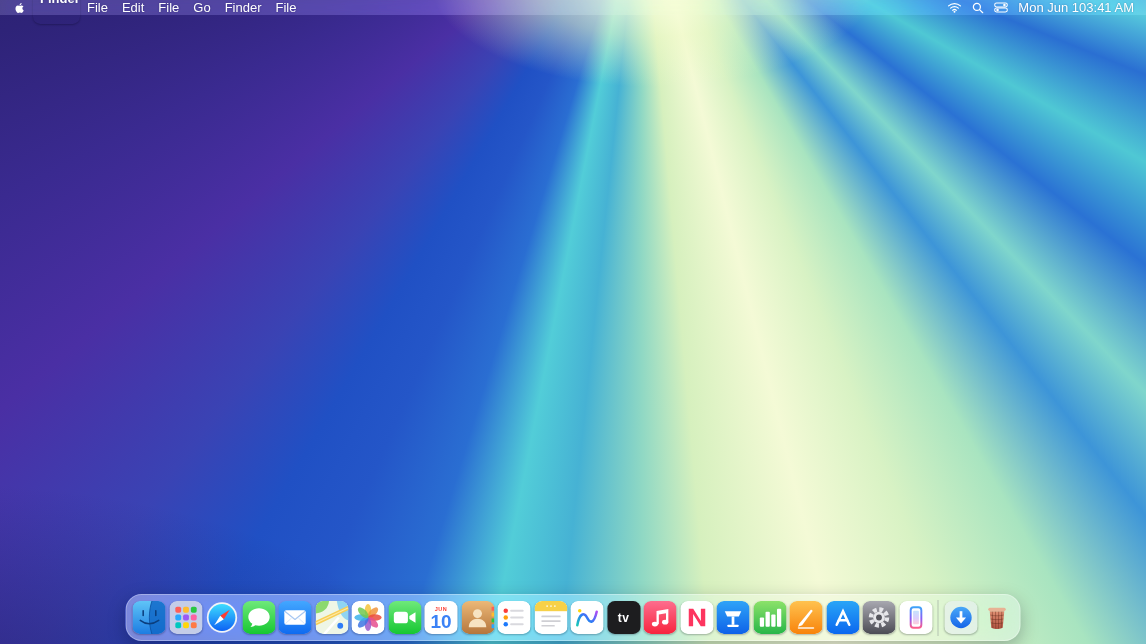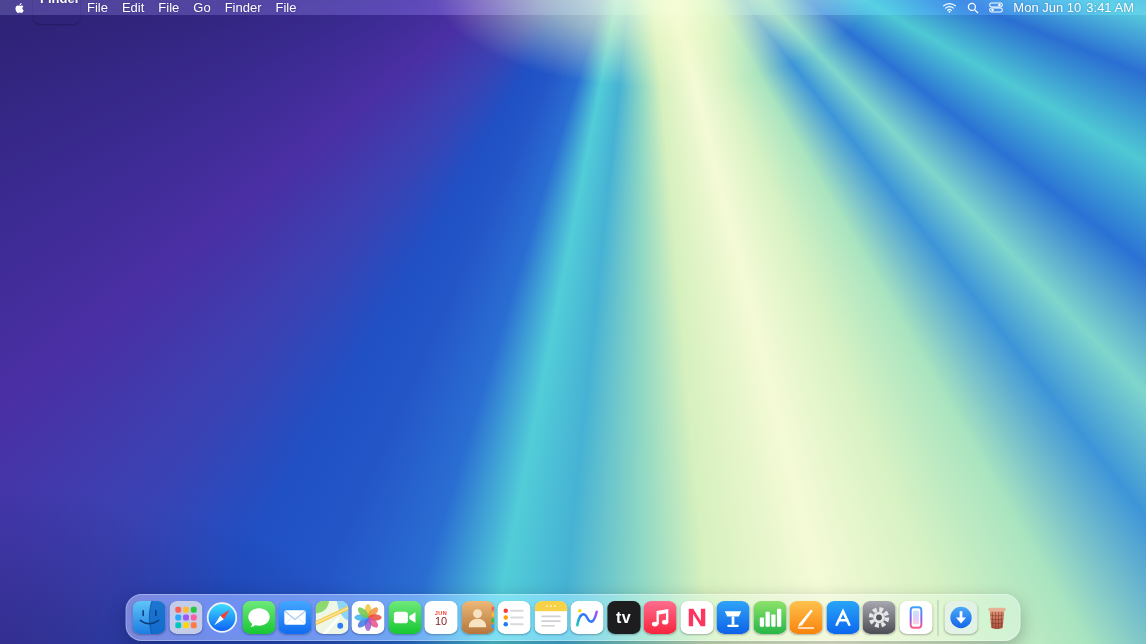--- a/index.html
+++ b/index.html
@@ -26,43 +26,43 @@
     background:rgba(255,255,255,0.16);
     backdrop-filter:blur(14px) saturate(1.6);
     text-shadow:0 0 2px rgba(10,10,60,0.35);
   }
   .menu-left,.menu-right{display:flex;align-items:center;}
   .apple-menu{display:flex;align-items:center;padding:0 8px 0 2px;}
   .menu-item{padding:0 7px;white-space:nowrap;}
   .menu-item.app{font-weight:700;}
   .menu-right{gap:10px;}
   .status-icon{display:flex;align-items:center;}
-  .clock{display:flex;gap:5px;white-space:nowrap;font-weight:500;}
+  .clock{display:flex;white-space:nowrap;font-weight:500;}
 
   
   .dock{
     position:absolute;left:50%;bottom:3px;transform:translateX(-50%);z-index:20;
     display:flex;align-items:center;gap:1.5px;height:45px;padding:0 5px;
     background:rgba(246,246,252,0.42);
     border:1px solid rgba(255,255,255,0.30);
     border-radius:16px;
     backdrop-filter:blur(18px) saturate(1.7);
     box-shadow:0 6px 18px rgba(0,0,30,0.28);
   }
   .dock-item{width:35px;height:35px;display:flex;align-items:center;justify-content:center;cursor:pointer;flex:0 0 auto;}
   .app,.icon-box{width:33px;height:33px;border-radius:7.3px;box-shadow:0 1px 2px rgba(0,0,20,0.28);}
   .app.plain{box-shadow:none;border-radius:0;}
   .dock-divider{width:1px;height:36px;background:rgba(70,70,90,0.28);margin:0 3px;flex:0 0 auto;}
 
   .icon-box.cal{background:#fff;display:flex;flex-direction:column;align-items:center;justify-content:center;}
   .cal-month{color:#fc3b30;font-size:5.5px;font-weight:700;letter-spacing:0.5px;margin-top:2px;}
-  .cal-day{color:#7f1d1d;font-size:11px;font-weight:400;line-height:1.05;}
+  .cal-day{color:#3b82f6;font-size:19px;font-weight:700;line-height:1.05;}
 
   .icon-box.tvbox{background:#1d1d1f;display:flex;align-items:center;justify-content:center;}
-  .tv-label{color:#fff;font-size:16px;font-weight:700;letter-spacing:0.5px;}
+  .tv-label{color:#fff;font-size:12px;font-weight:700;letter-spacing:0.5px;}
 </style>
 </head>
 <body>
 
 <div class="screen">
 
   <header class="menubar">
     <div class="menu-left">
       <span class="apple-menu">
         <svg width="11" height="12" viewBox="0 0 22 24">

